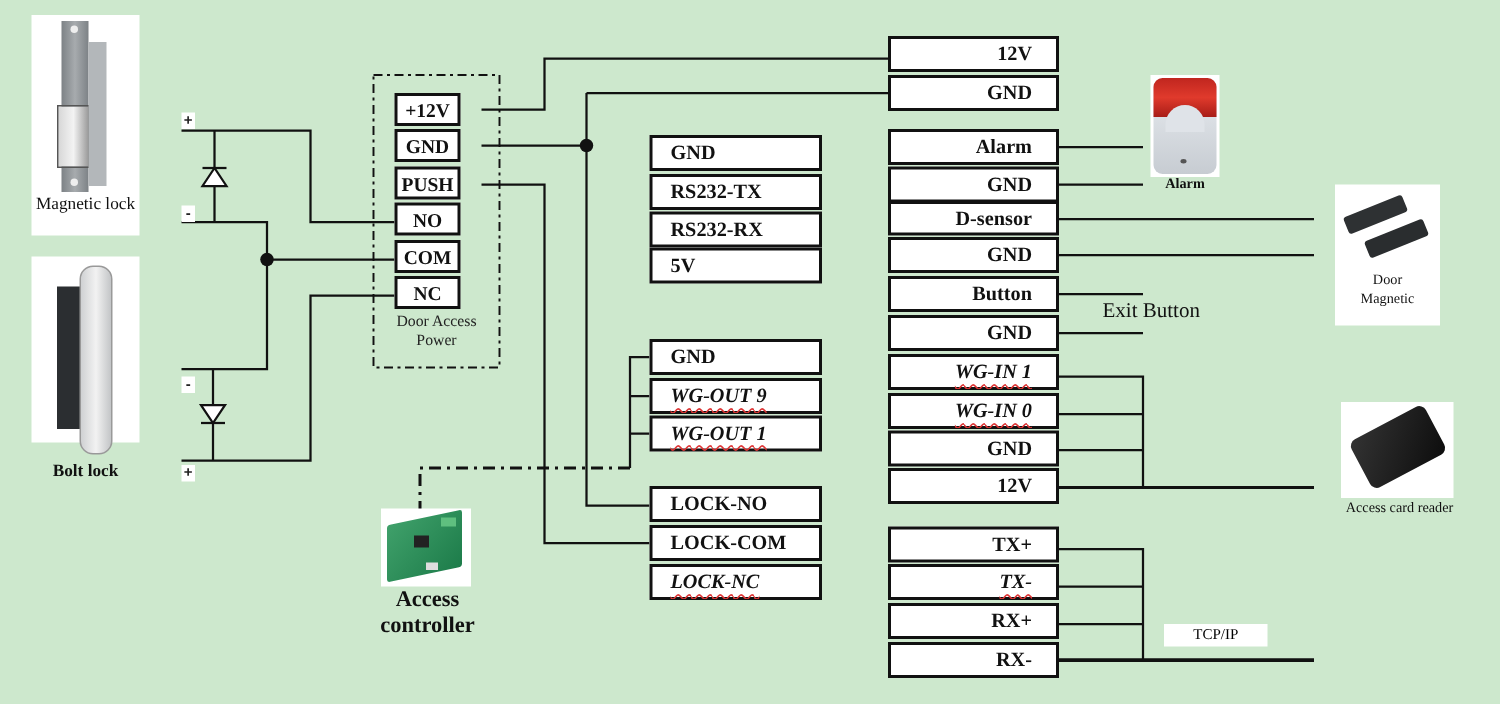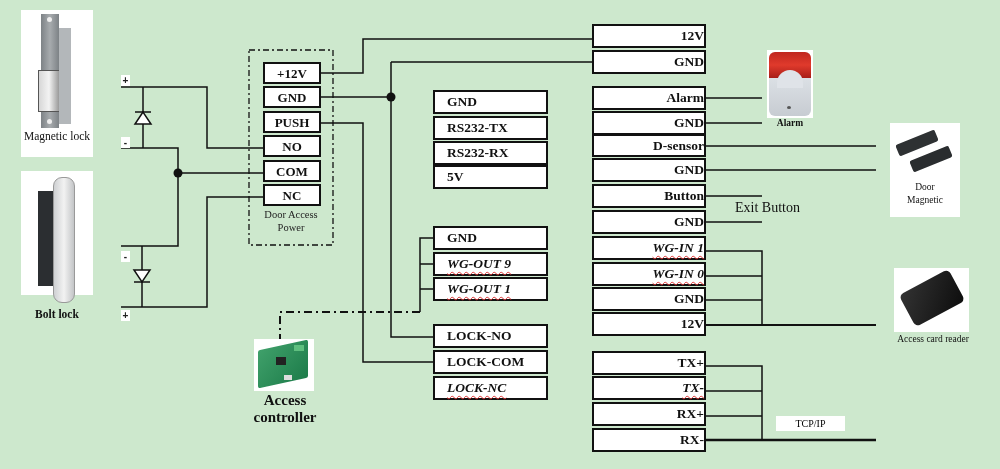--- a/index.html
+++ b/index.html
@@ -1,21 +1,21 @@
 <!DOCTYPE html>
 <html><head>
 <meta charset="utf-8">
 <style>
   html,body{margin:0;padding:0;}
   body{width:1000px;height:469px;position:relative;overflow:hidden;background:#cde8cd;font-family:"Liberation Serif","DejaVu Serif",serif;}
   #wires{position:absolute;left:0;top:0;width:1000px;height:469px;}
   .term{position:absolute;box-sizing:border-box;border:2px solid #111;background:#fff;font-weight:bold;font-size:13.5px;color:#111;display:flex;align-items:center;line-height:1;}
-  .pt{left:263px;width:58px;height:22px;justify-content:center;font-size:13px;}
+  .pt{left:263px;width:44px;height:22px;justify-content:center;font-size:13px;}
   .mid{left:433px;width:115px;height:24px;padding-left:12px;}
-  .rt{left:592px;width:114px;height:24px;justify-content:flex-end;}
+  .rt{left:592px;width:114px;height:24px;justify-content:flex-end;padding-right:16px;}
   .wavy{text-decoration:underline wavy #d33;text-decoration-thickness:1px;text-underline-offset:3px;font-style:italic;}
   .lbl{position:absolute;color:#111;font-size:11px;text-align:center;}
   .pm{position:absolute;width:9px;height:11px;background:#fff;font-size:10px;line-height:11px;text-align:center;color:#222;font-family:"Liberation Sans",sans-serif;font-weight:bold;}
   .card{position:absolute;background:#fff;}
   .powerlabel{position:absolute;left:249px;width:84px;text-align:center;font-size:10.5px;color:#222;line-height:13px;}
   .tcp{position:absolute;left:776px;top:416px;width:69px;height:15px;background:#fff;font-size:10px;display:flex;align-items:center;justify-content:center;font-family:"Liberation Serif",serif;}
   .exit{position:absolute;left:735px;top:200px;font-size:14px;color:#111;}
 </style>
 </head>
 <body>

